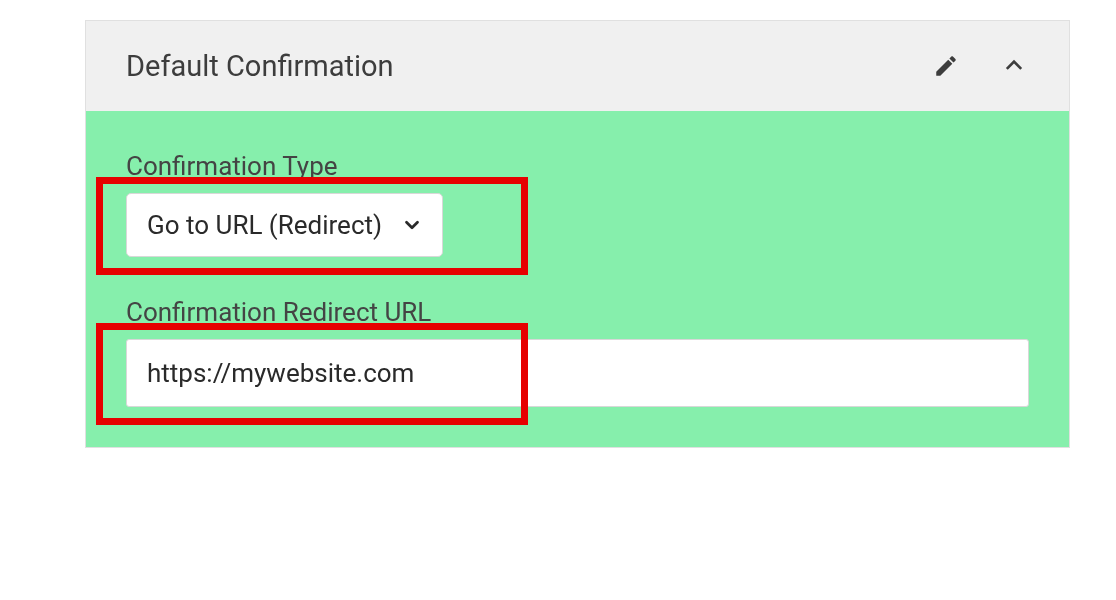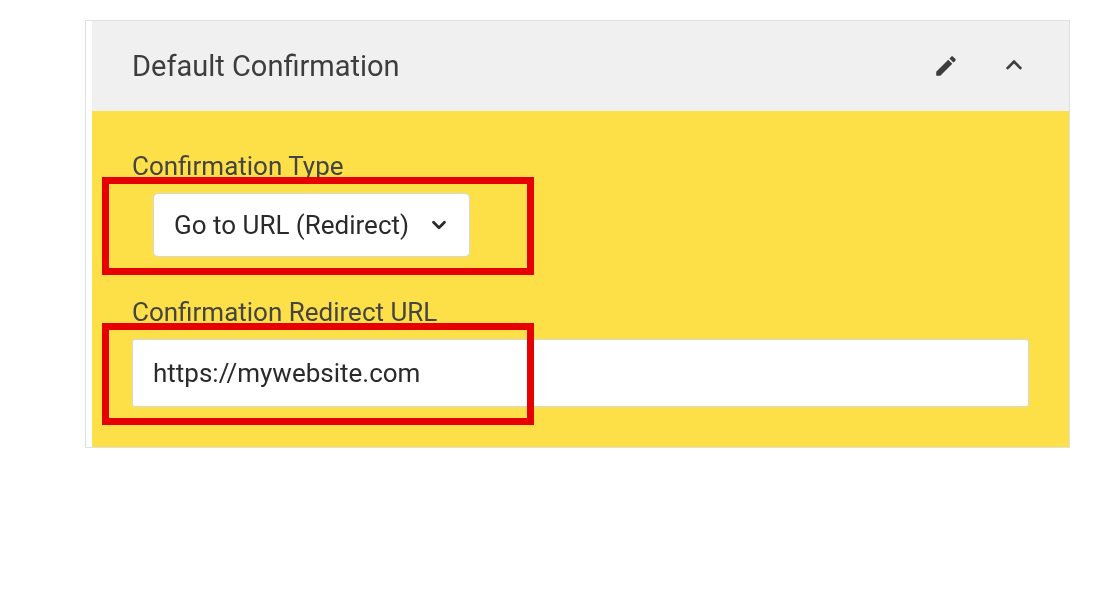--- a/index.html
+++ b/index.html
@@ -9,21 +9,20 @@
     }
     body {
       font-family: -apple-system, BlinkMacSystemFont, "Segoe UI", Roboto, Helvetica, Arial, sans-serif;
       background: #ffffff;
       padding: 20px;
     }
     .panel {
       width: 985px;
       margin-left: 65px;
       border: 1px solid #e0e0e0;
-      padding-left: 6px;
     }
     .panel-header {
       background: #f0f0f0;
       padding: 28px 40px;
       display: flex;
       align-items: center;
       justify-content: space-between;
     }
     .panel-title {
       font-size: 29px;
@@ -36,21 +35,21 @@
       gap: 40px;
     }
     .icon-btn {
       cursor: pointer;
       display: inline-flex;
       align-items: center;
       justify-content: center;
     }
     .panel-body {
       padding: 40px 40px 40px 40px;
-      background: #fde047;
+      background: #86efac;
     }
     .field-group {
       margin-bottom: 40px;
     }
     .field-label {
       font-size: 26px;
       color: #444444;
       font-weight: 400;
       margin-bottom: 12px;
       display: block;
@@ -63,21 +62,20 @@
       border: 1px solid #d8d8d8;
       border-radius: 5px;
       padding: 16px 60px 16px 20px;
       font-size: 26px;
       color: #2a2a2a;
       background: #ffffff;
       cursor: pointer;
       display: inline-flex;
       align-items: flex-end;
       min-width: 310px;
-      margin-left: 21px;
     }
     .select-chevron {
       position: absolute;
       right: 20px;
       top: 50%;
       transform: translateY(-50%);
       pointer-events: none;
     }
     .text-input {
       width: 100%;

